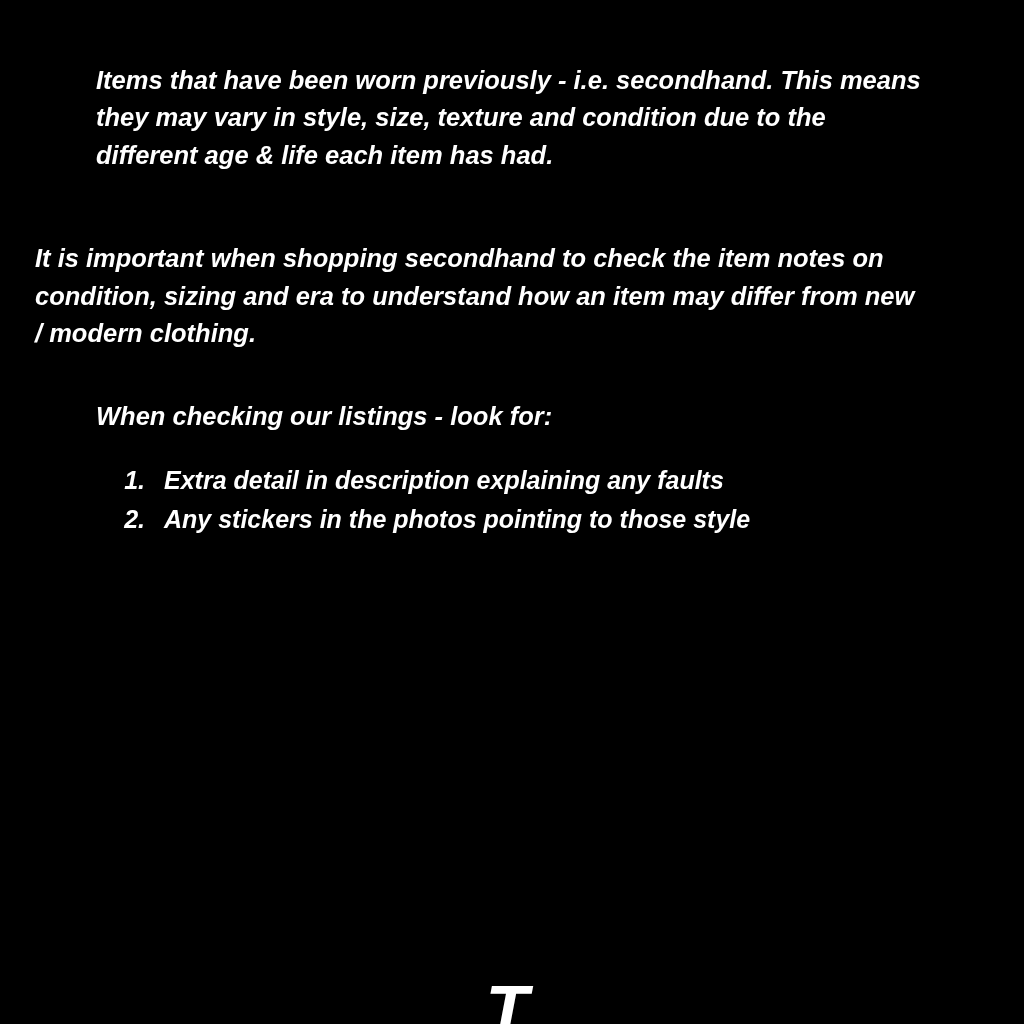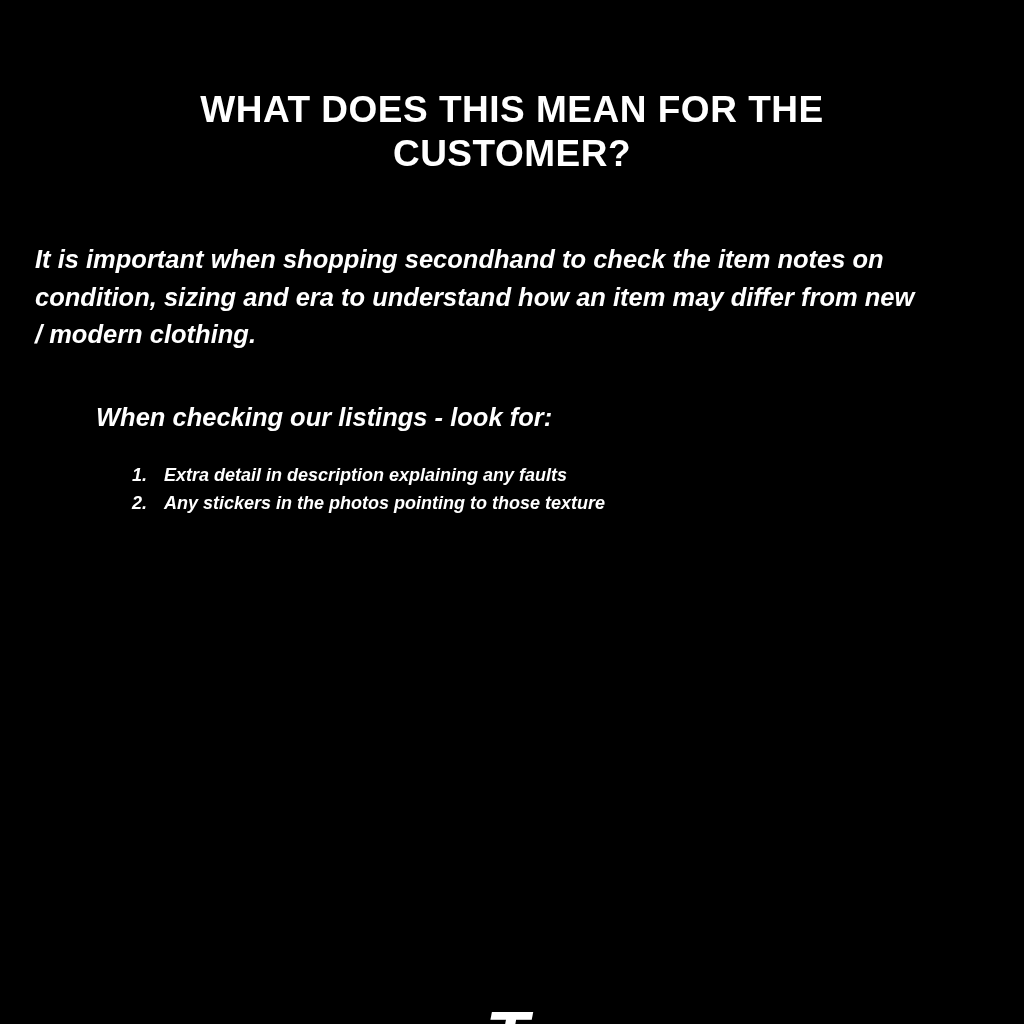--- a/index.html
+++ b/index.html
@@ -48,21 +48,21 @@
     padding: 0 96px 0 96px;
   }
   .block-1 { margin-top: 62px; }
   .block-2 { margin-top: 66px; padding-left: 35px; }
   .block-3 { margin-top: 45px; }
   ol.faults {
     margin: 26px 0 0 0;
     padding-left: 152px;
     font-style: italic;
     font-weight: 700;
-    font-size: 18px;
+    font-size: 25px;
     line-height: 1.55;
     color: #ffffff;
   }
   ol.faults li {
     padding-left: 12px;
   }
   .logo {
     position: absolute;
     left: 0;
     right: 0;
@@ -76,27 +76,27 @@
     color: #ffffff;
     line-height: 1;
   }
 </style>
 </head>
 <body>
 
 <div class="page">
 
 
+  <p class="body-text block-1">Items that have been worn previously - i.e. secondhand. This means they may vary in style, size, texture and condition due to the different age &amp; life each item has had.</p>
 
-  <h2 class="heading h-second">WHAT DOES THIS MEAN FOR THE CUSTOMER?</h2>
 
   <p class="body-text block-2">It is important when shopping secondhand to check the item notes on condition, sizing and era to understand how an item may differ from new / modern clothing.</p>
 
   <p class="body-text block-3">When checking our listings - look for:</p>
 
   <ol class="faults">
     <li>Extra detail in description explaining any faults</li>
-    <li>Any stickers in the photos pointing to those texture</li>
+    <li>Any stickers in the photos pointing to those style</li>
   </ol>
 
   <div class="logo">T.</div>
 
 </div>
 
 </body></html>

